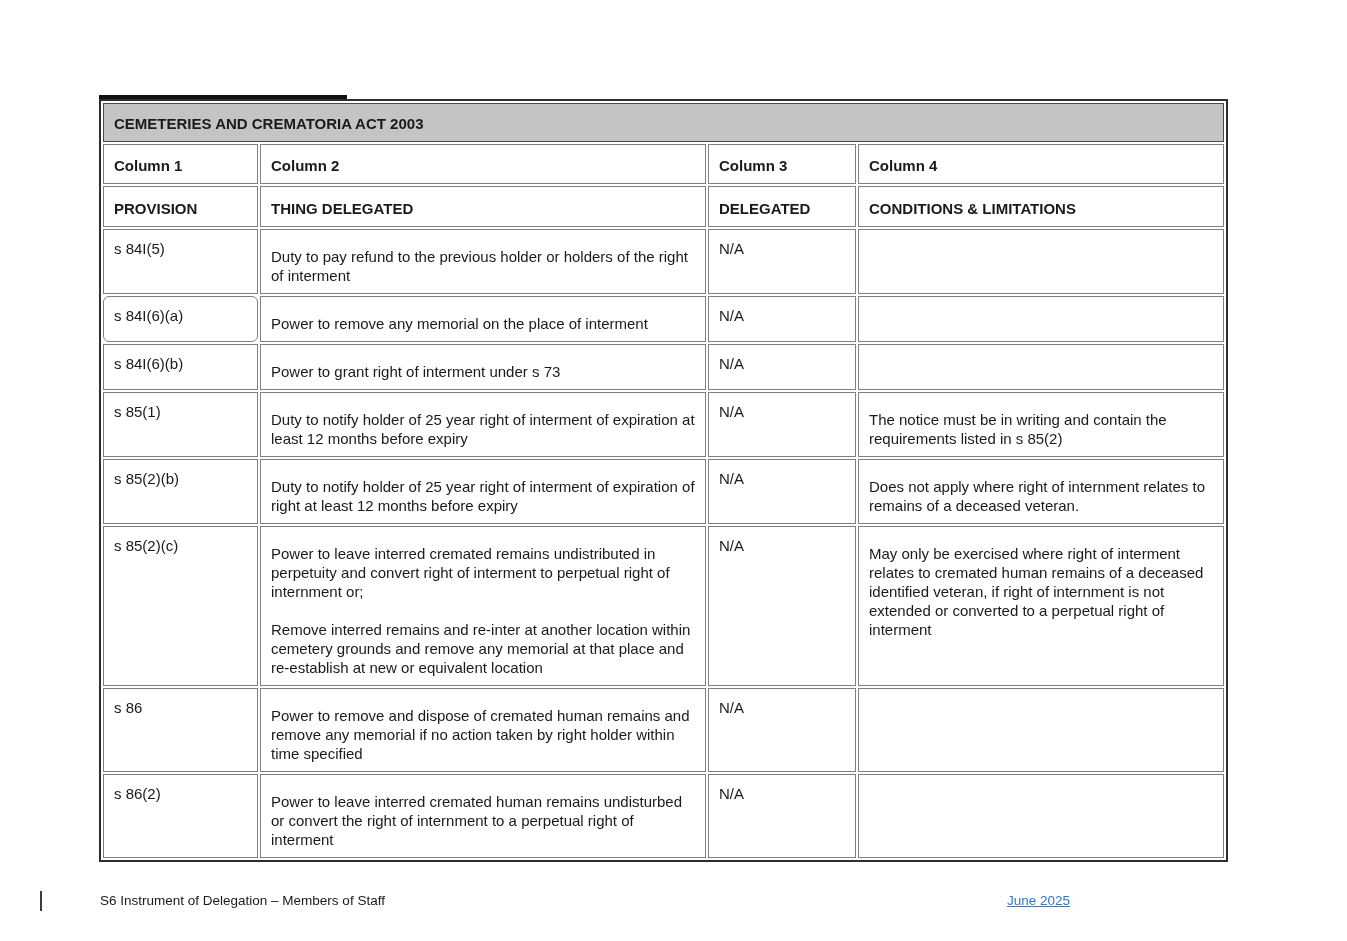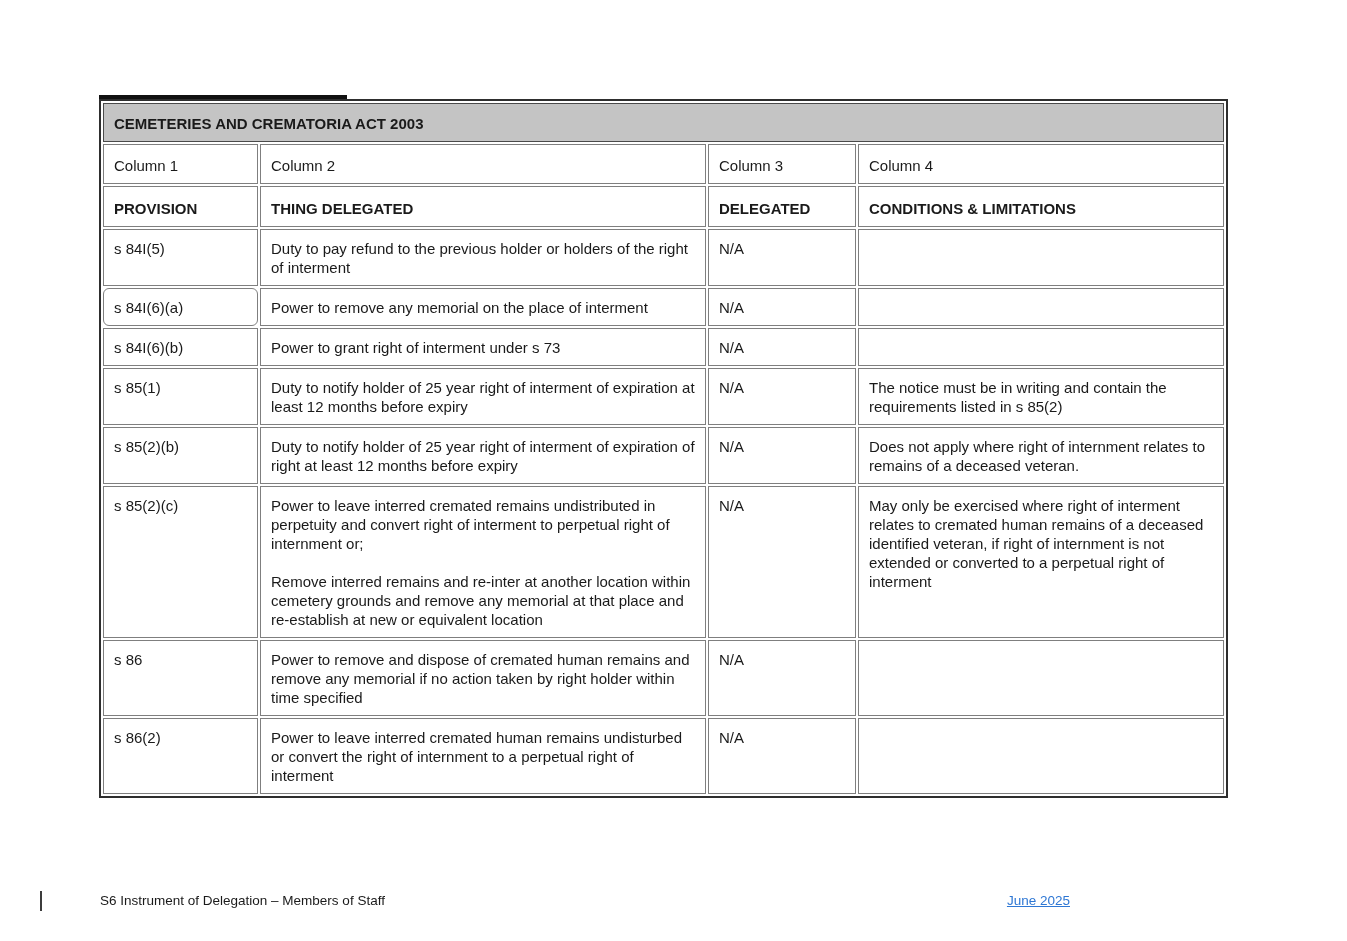--- a/index.html
+++ b/index.html
@@ -37,23 +37,23 @@
     padding: 9px 10px 8px 10px;
     overflow: hidden;
   }
   td.title-cell {
     background: #c4c4c4;
     border: 1px solid #4a4a4a;
     font-weight: bold;
     height: 36px;
     padding-top: 10px;
   }
-  tr.col-label-row td { height: 38px; font-weight: normal; padding-top: 11px; }
+  tr.col-label-row td { height: 38px; font-weight: bold; padding-top: 11px; }
   tr.col-header-row td { height: 40px; font-weight: bold; padding-top: 12px; }
-  td p { margin: 0 0 19px 0; }
+  td p { margin: 8px 0 19px 0; }
   td p:last-child { margin-bottom: 0; }
 
   .footer {
     position: absolute;
     left: 100px; top: 893px;
     width: 970px;
     display: flex;
     justify-content: space-between;
     align-items: baseline;
     font-size: 13.5px;

